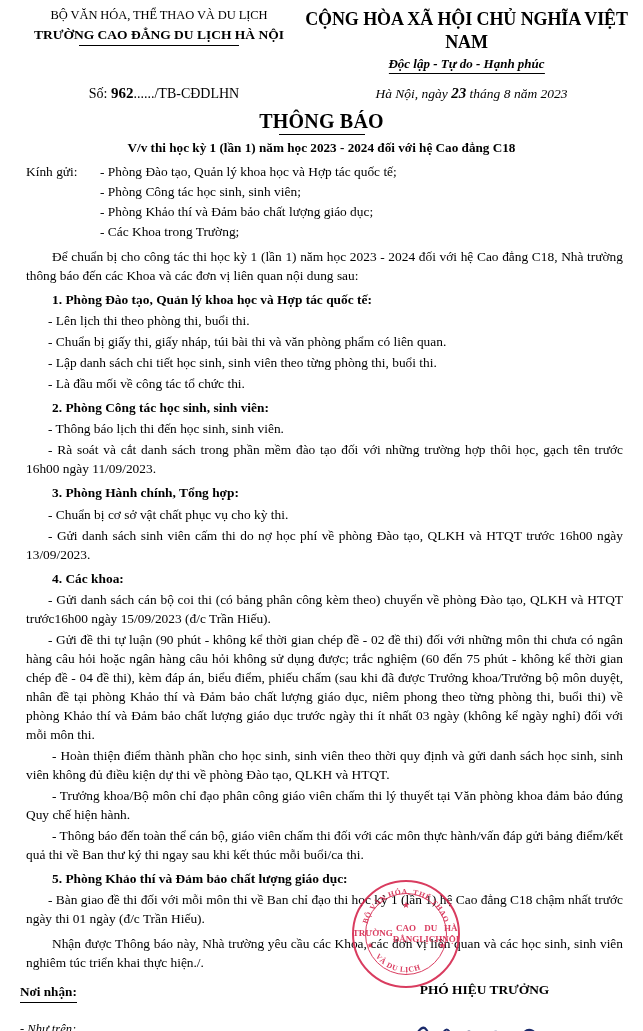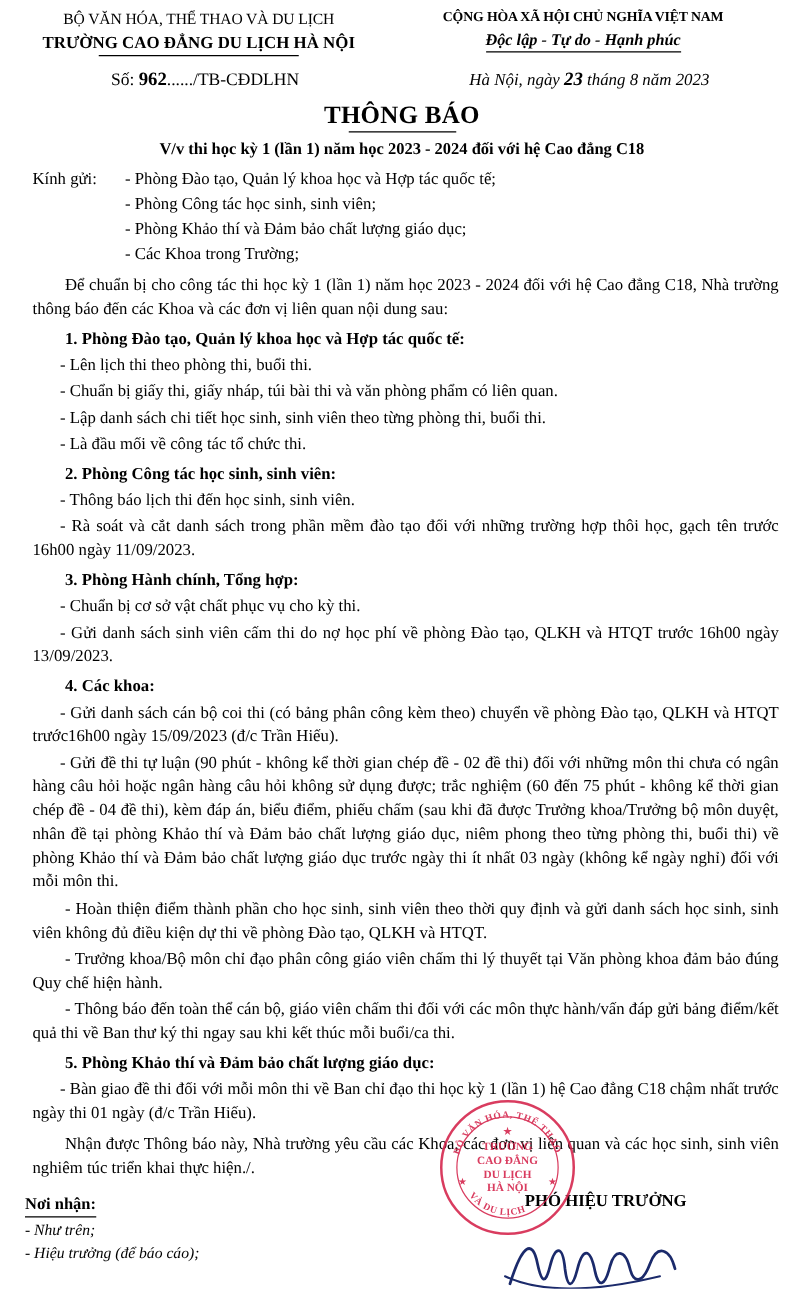--- a/index.html
+++ b/index.html
@@ -43,21 +43,21 @@
     font-size: 12.5px;
     letter-spacing: -0.1px;
   }
   .org-line-bold {
     font-size: 13.5px;
     font-weight: bold;
     position: relative;
     display: inline-block;
   }
   .nation-line {
-    font-size: 11px;
+    font-size: 18px;
     font-weight: bold;
     letter-spacing: -0.1px;
   }
   .motto-line {
     font-size: 13px;
     font-weight: bold;
     font-style: italic;
     position: relative;
     display: inline-block;
   }
@@ -188,21 +188,21 @@
   .recipients {
     width: 320px;
     font-size: 12.6px;
     line-height: 1.5;
   }
   .recip-title {
     font-weight: bold;
     font-size: 13.2px;
     position: relative;
     display: inline-block;
-    margin-bottom: 2px;
+    margin-bottom: 18px;
   }
   .recip-title::after {
     content: "";
     position: absolute;
     left: 0;
     bottom: -1px;
     width: 100%;
     border-bottom: 1px solid #000;
   }
   .recip-item {
@@ -243,21 +243,21 @@
     border: 1.2px solid #d4224a;
     border-radius: 50%;
   }
   .stamp-text {
     position: absolute;
     top: 0;
     left: 0;
     width: 104px;
     height: 104px;
     display: flex;
-    flex-direction: column;
+    flex-direction: row;
     align-items: center;
     justify-content: center;
     color: #d4224a;
     font-size: 9px;
     font-weight: bold;
     line-height: 1.25;
     text-align: center;
   }
   .stamp-arc {
     position: absolute;

